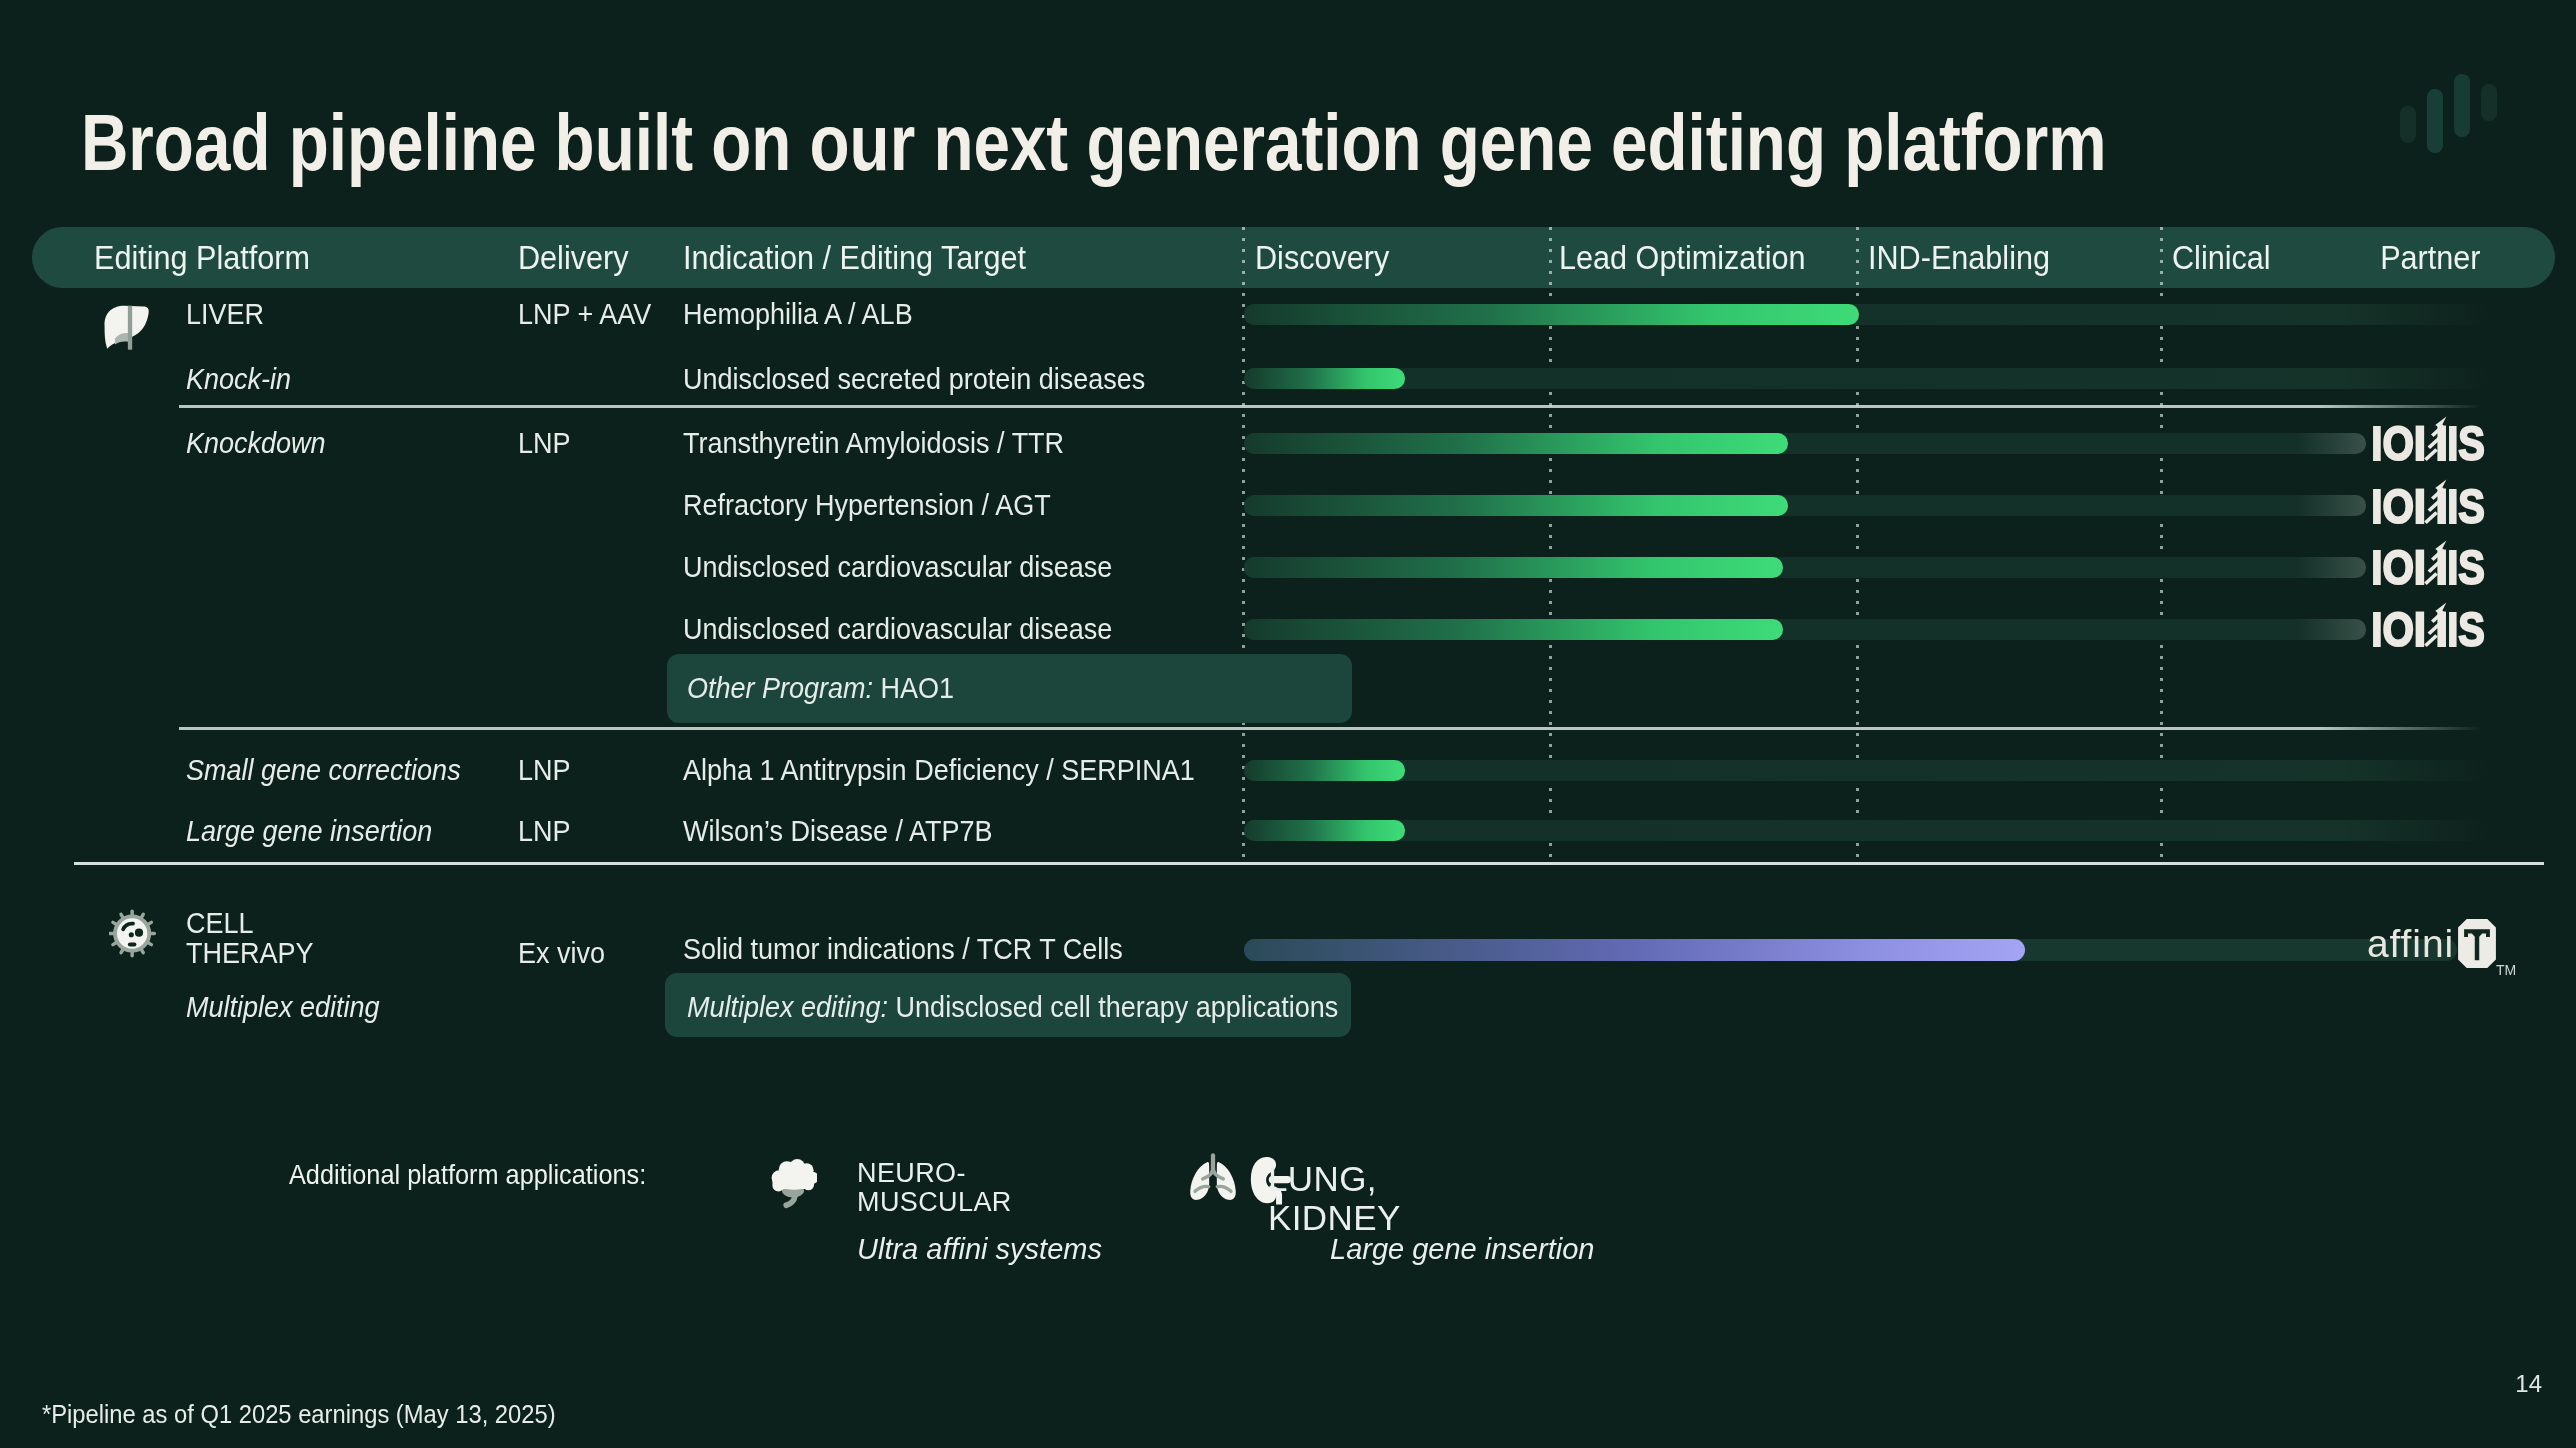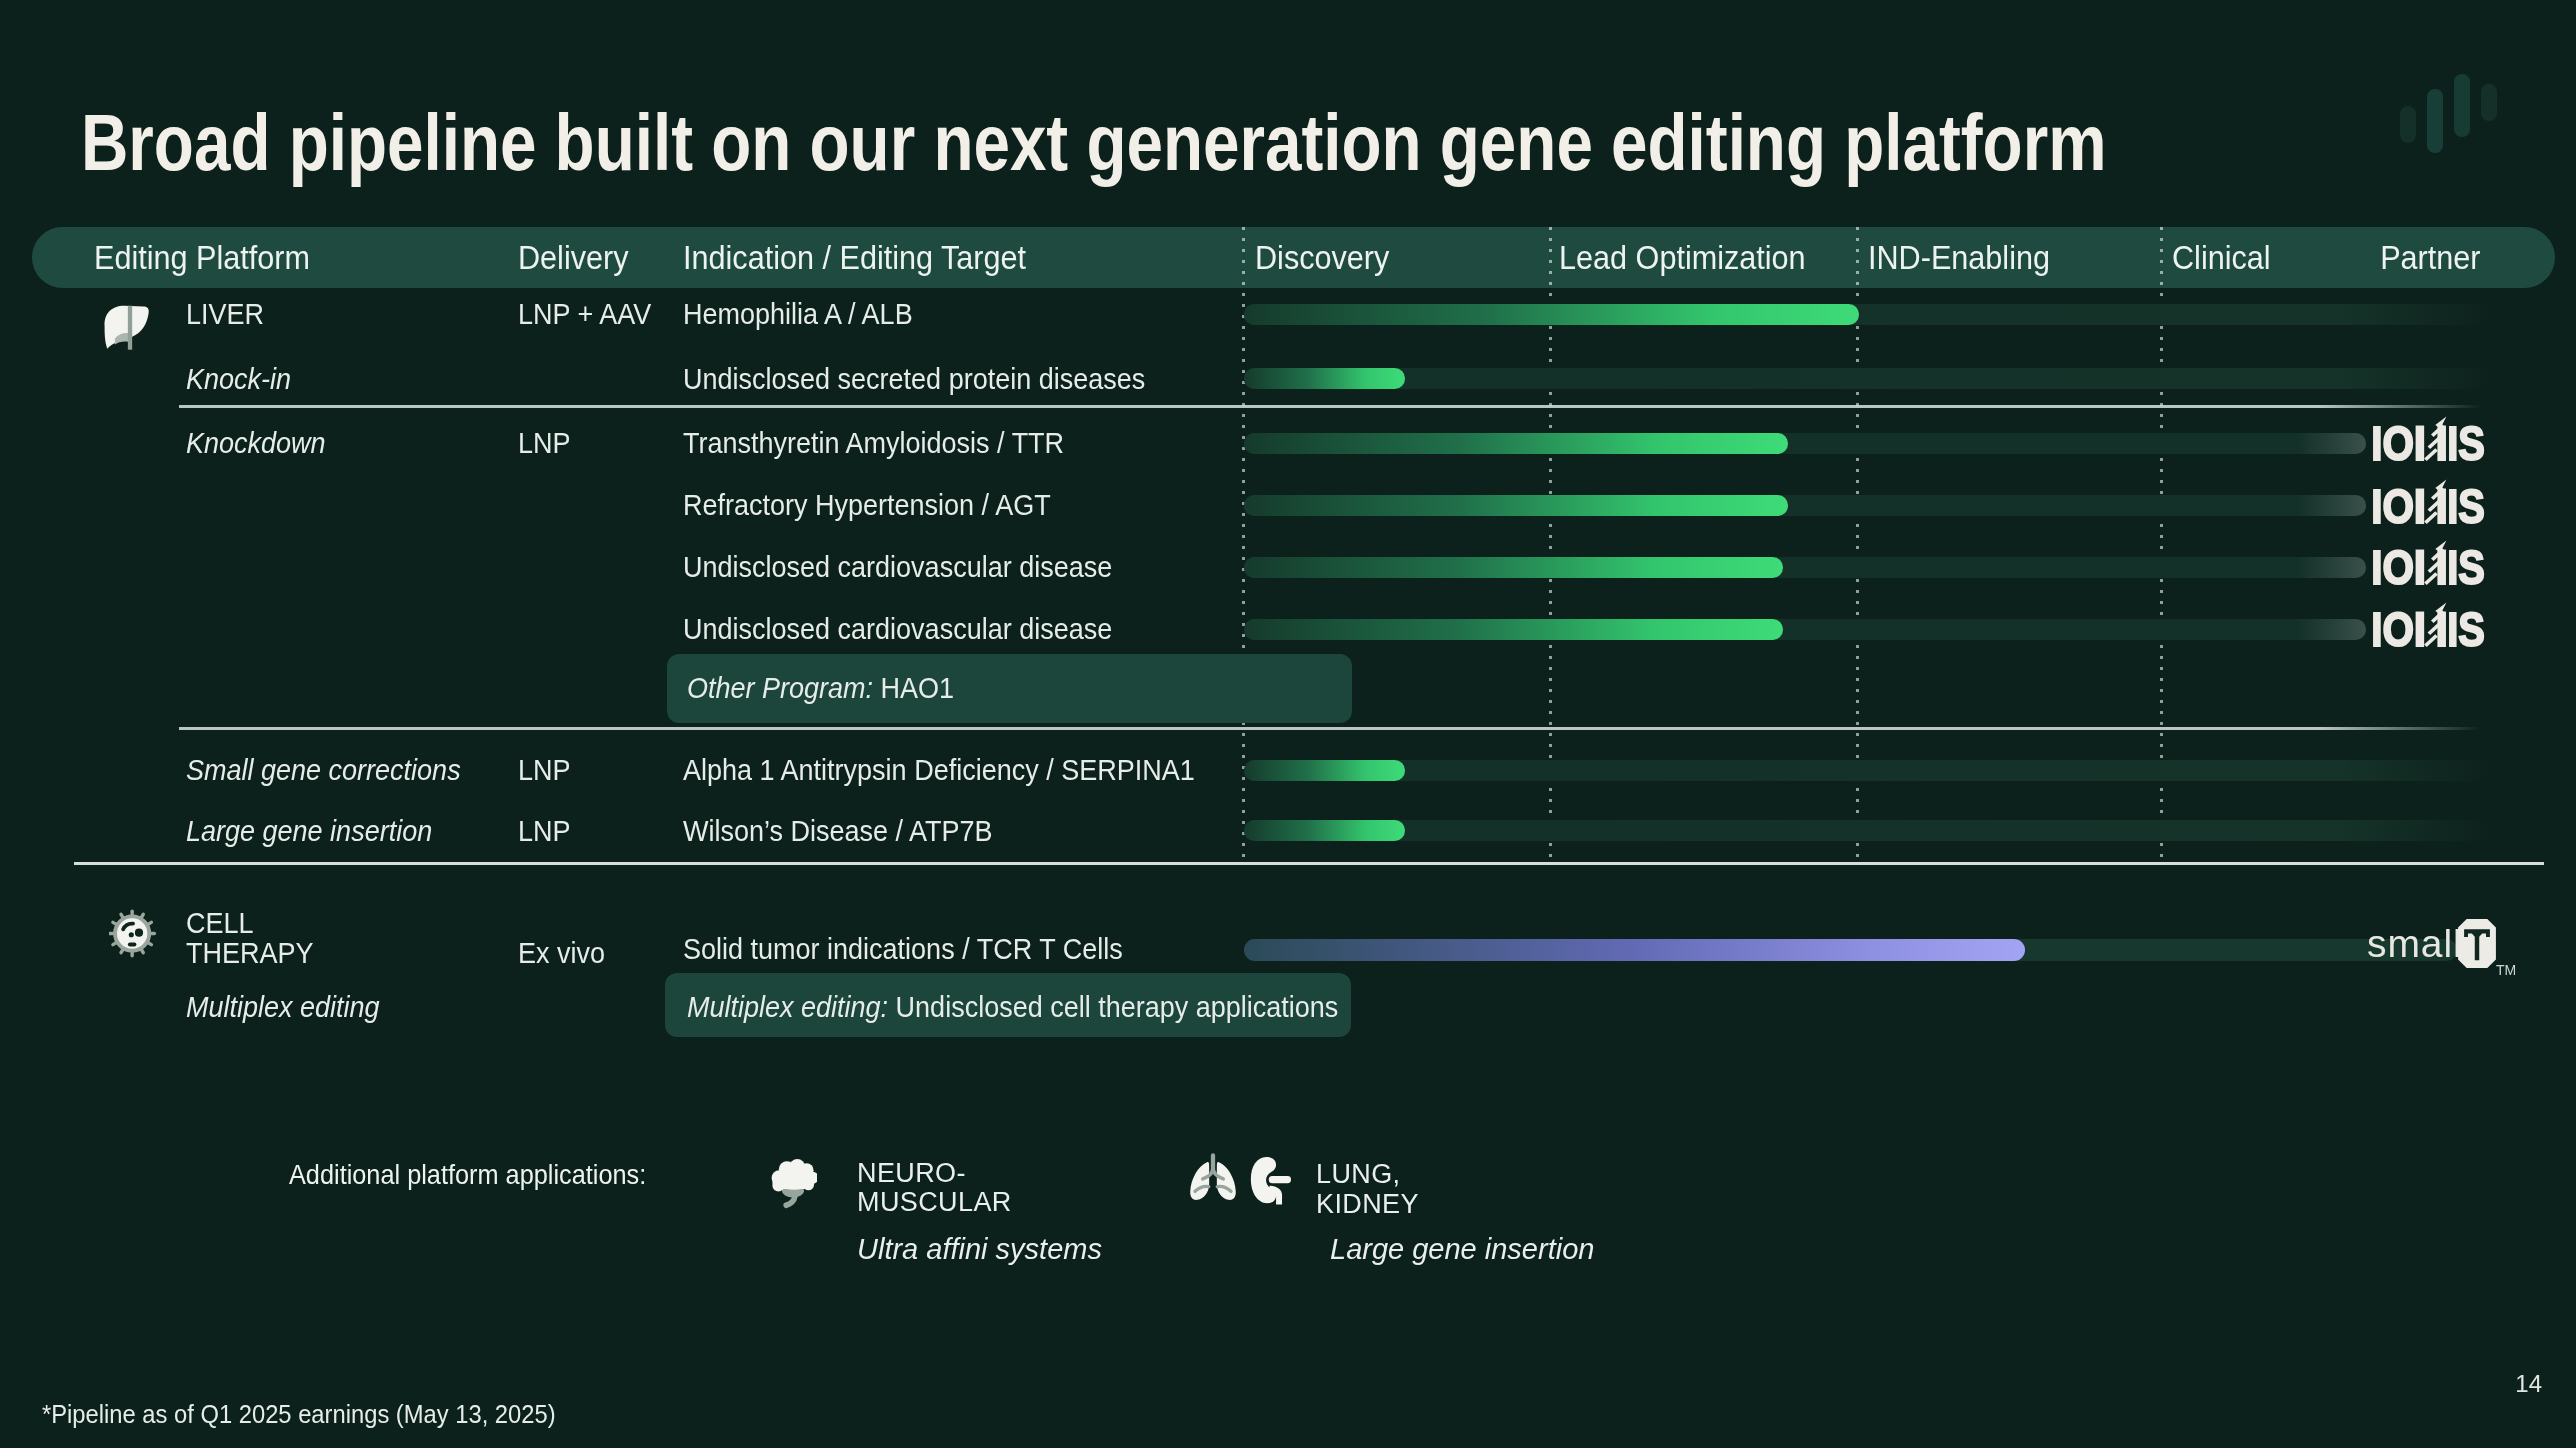--- a/index.html
+++ b/index.html
@@ -167,21 +167,21 @@
 <div class="rowtxt abs" style="left:518px;top:938px;">Ex vivo</div>
 <div class="rowtxt abs" style="left:683px;top:934px;">Solid tumor indications / TCR T Cells</div>
 <div class="rowtxt abs it" style="left:186px;top:992px;">Multiplex editing</div>
 
 <div class="abs" style="left:1244px;top:939px;width:1213px;height:22px;border-radius:11px;background:#16382f;"></div>
 <div class="abs" style="left:1244px;top:939px;width:781px;height:22px;border-radius:11px;background:linear-gradient(90deg,#2a4a57 0%,#626ab5 50%,#8d8fe0 80%,#a4a4f4 100%);"></div>
 
 <div class="abs" style="left:665px;top:973px;width:686px;height:64px;border-radius:12px;background:#1c453c;"></div>
 <div class="rowtxt abs" style="left:687px;top:992px;"><span class="it">Multiplex editing:</span> Undisclosed cell therapy applications</div>
 
-<div class="abs" style="left:2367px;top:924px;font-size:39px;line-height:39px;color:#e9e7e1;letter-spacing:0.9px;">small</div>
+<div class="abs" style="left:2367px;top:924px;font-size:39px;line-height:39px;color:#e9e7e1;letter-spacing:0.9px;">affini</div>
 <svg class="abs" style="left:2458px;top:919px;" width="38" height="49" viewBox="0 0 44 57">
   <path d="M10,0 L34,0 L44,10 L44,47 L34,57 L10,57 L0,47 L0,10 Z" fill="#edebe6"></path>
   <path d="M7,12 L37,12 L37,21 L32.5,21 L32.5,17 L28,17 L24.6,20.6 L24.6,48 L19.4,48 L19.4,20.6 L16,17 L11.5,17 L11.5,21 L7,21 Z" fill="#10261f"></path>
 </svg>
 <div class="abs" style="left:2496px;top:962px;font-size:14px;color:#cfd6d0;">TM</div>
 
 <div class="abs" style="left:289px;top:1160px;font-size:27.5px;line-height:29px;color:#eef3ef;transform:scaleX(0.92);transform-origin:0 0;">Additional platform applications:</div>
 
 <svg class="abs" style="left:769px;top:1157px;" width="48" height="52" viewBox="0 0 56 60">
   <path d="M30,42 C31,49 27,54 20,56" stroke="#97a59d" stroke-width="6.5" fill="none" stroke-linecap="round"></path>
@@ -209,18 +209,18 @@
   <path d="M29,17 C29,25 33,28.5 41,31.5" stroke="#97a59d" stroke-width="4.2" fill="none" stroke-linecap="round"></path>
   <path d="M8,46 C13,41.5 19,39.5 24,40.5" stroke="#97a59d" stroke-width="4" fill="none" stroke-linecap="round"></path>
   <path d="M50,46 C45,41.5 39,39.5 34,40.5" stroke="#97a59d" stroke-width="4" fill="none" stroke-linecap="round"></path>
 </svg>
 
 <svg class="abs" style="left:1250px;top:1156px;" width="41" height="50" viewBox="0 0 48 58">
   <path d="M19,1 C8,1 1,12 1,27 C1,43 9,55 20,55 C26.5,55 30.5,51.5 30.5,46 C30.5,41.5 27.8,39.2 24.5,37.3 C20.8,35.2 18.8,31.8 18.8,28 C18.8,24.2 20.8,20.8 24.5,18.7 C27.8,16.8 30.5,14.5 30.5,10 C30.5,4.5 26,1 19,1 Z" fill="#f3f3ef"></path>
   <rect x="22" y="23" width="26" height="8.5" rx="4" fill="#f3f3ef"></rect>
   <path d="M23,34.5 C31.5,35 37.5,38.5 37.5,45.5 L37.5,56.5 L30.5,56.5 L30.5,47 C30.5,43 27.5,41.2 22,40.6 Z" fill="#f3f3ef"></path>
 </svg>
-<div class="abs" style="left:1316px;top:1159px;font-size:27px;line-height:30px;letter-spacing:0.4px;">LUNG,<br>KIDNEY</div>
+<div class="abs" style="left:1268px;top:1159px;font-size:35px;line-height:39px;letter-spacing:0.4px;">LUNG,<br>KIDNEY</div>
 <div class="abs it" style="left:1330px;top:1233px;font-size:29px;font-style:italic;">Large gene insertion</div>
 
 <div class="abs" style="left:42px;top:1400px;font-size:25px;color:#e6ede9;transform:scaleX(0.95);transform-origin:0 0;">*Pipeline as of Q1 2025 earnings (May 13, 2025)</div>
 <div class="abs" style="right:34px;top:1370px;font-size:24px;color:#dfe7e2;">14</div>
 
 
 </body></html>

